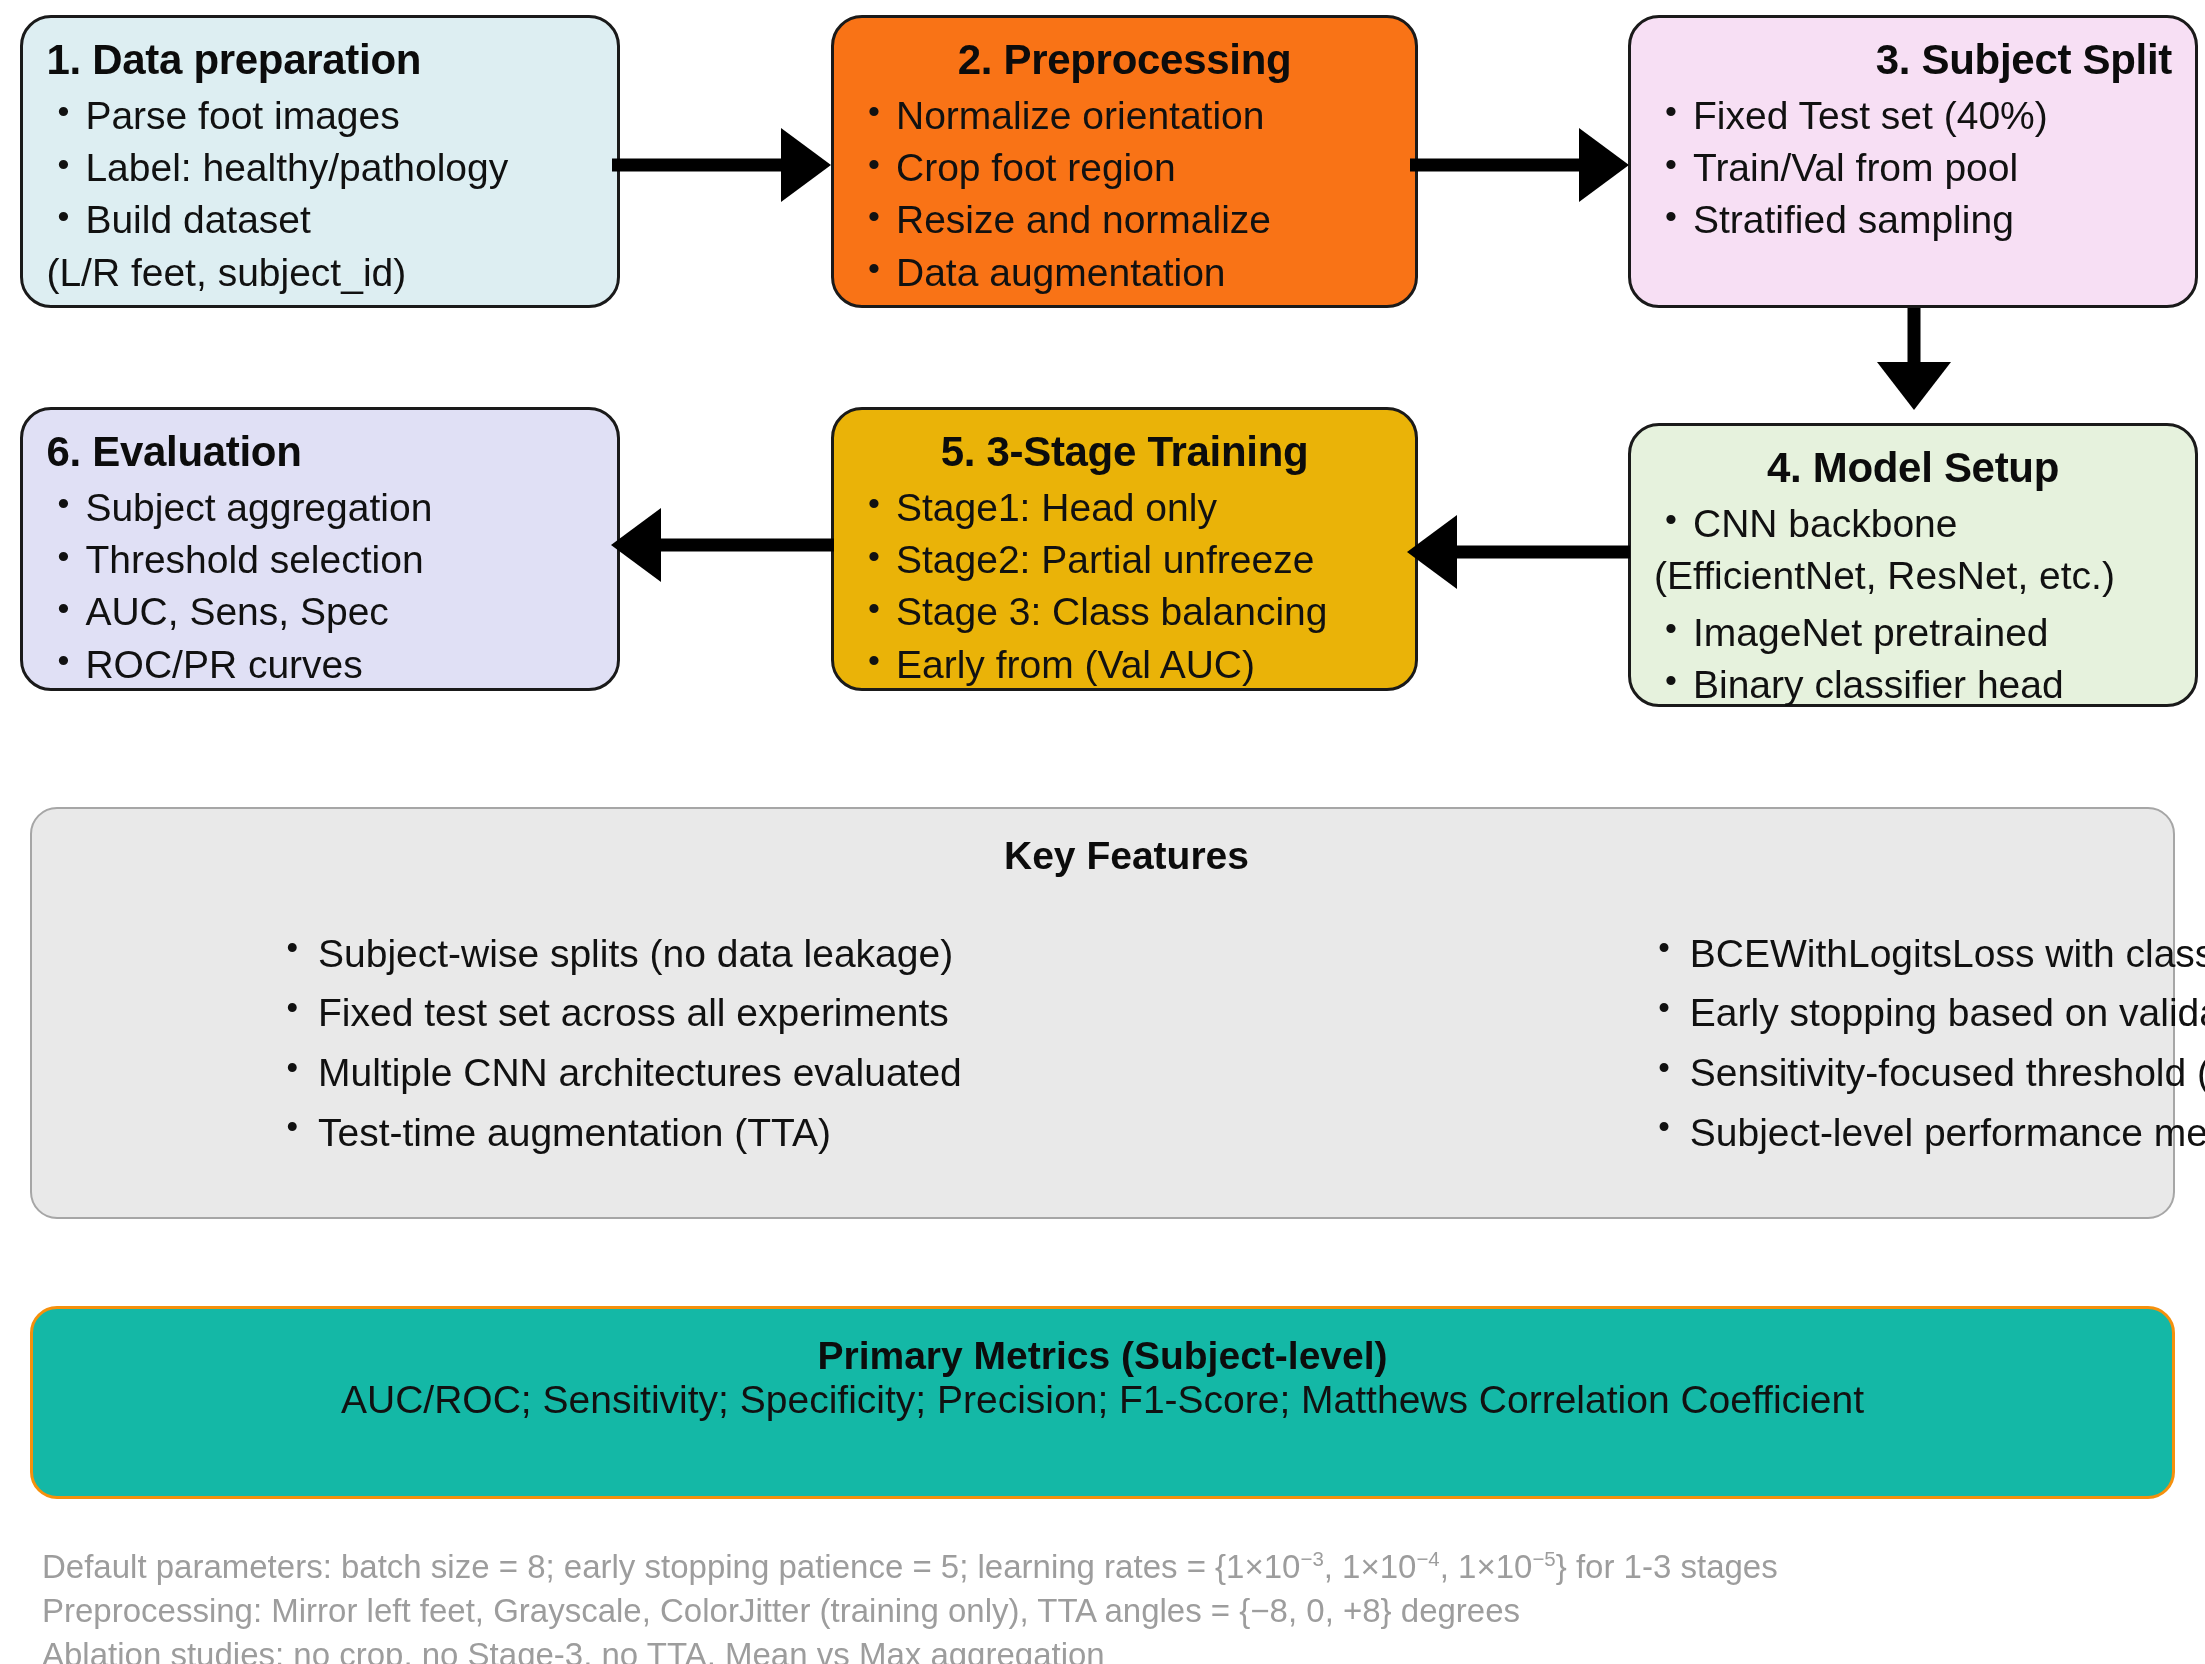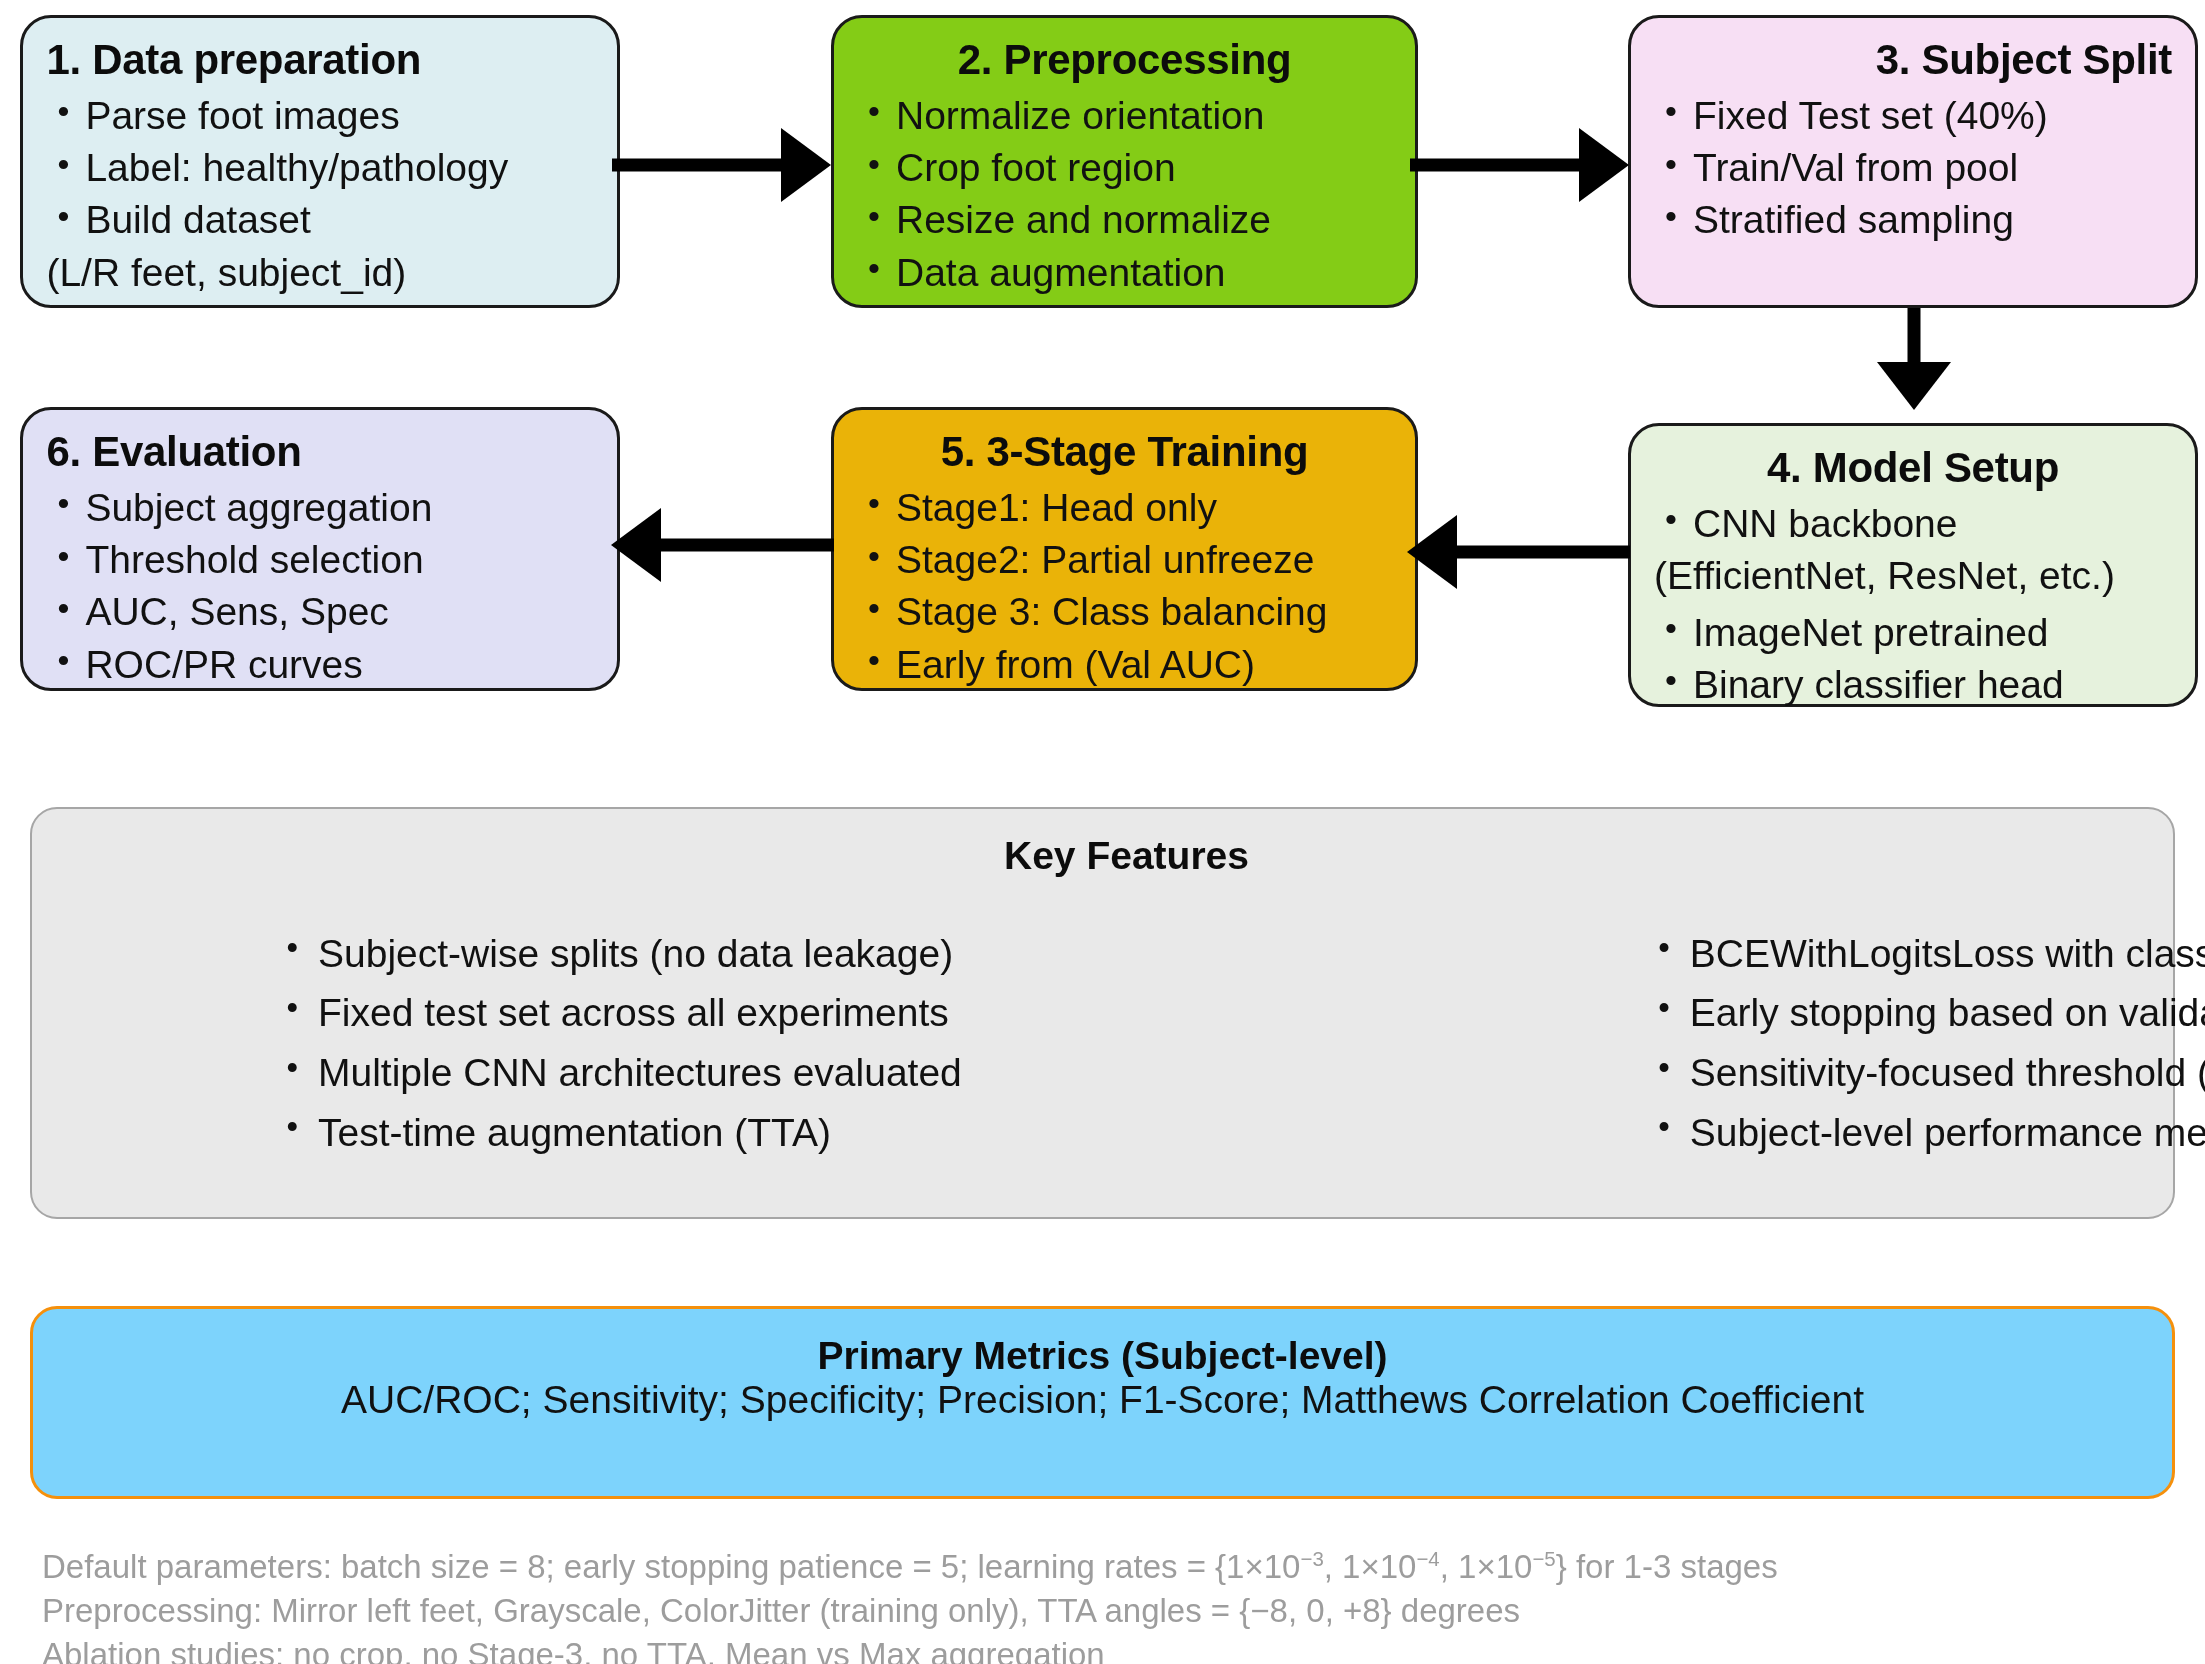--- a/index.html
+++ b/index.html
@@ -148,21 +148,21 @@
   .kf-col ul li::before {
     content: "\2022";
     position: absolute;
     left: 9.5px;
     top: -2.7px;
     font-size: 33px;
   }
 
   #primary {
     left: 30px; top: 1306px; width: 2145px; height: 193px;
-    background: #7dd3fc;
+    background: #14b8a6;
     border: 3.4px solid #f5900c;
   }
   #primary .ptitle {
     text-align: center;
     font-size: 39px;
     font-weight: bold;
     color: #0c0c0c;
     margin-top: 24.5px;
   }
   #primary .pbody {
@@ -194,21 +194,21 @@
   <div class="fbox" id="box1" style="background:#ddeef2">
     <div class="btitle">1. Data preparation</div>
     <ul>
       <li>Parse foot images</li>
       <li>Label: healthy/pathology</li>
       <li>Build dataset</li>
     </ul>
     <div class="plain">(L/R feet, subject_id)</div>
   </div>
 
-  <div class="fbox" id="box2" style="background:#84cc16">
+  <div class="fbox" id="box2" style="background:#f97316">
     <div class="btitle" style="text-align:center">2. Preprocessing</div>
     <ul>
       <li>Normalize orientation</li>
       <li>Crop foot region</li>
       <li>Resize and normalize</li>
       <li>Data augmentation</li>
     </ul>
   </div>
 
   <div class="fbox" id="box3" style="background:#f7dff4">

